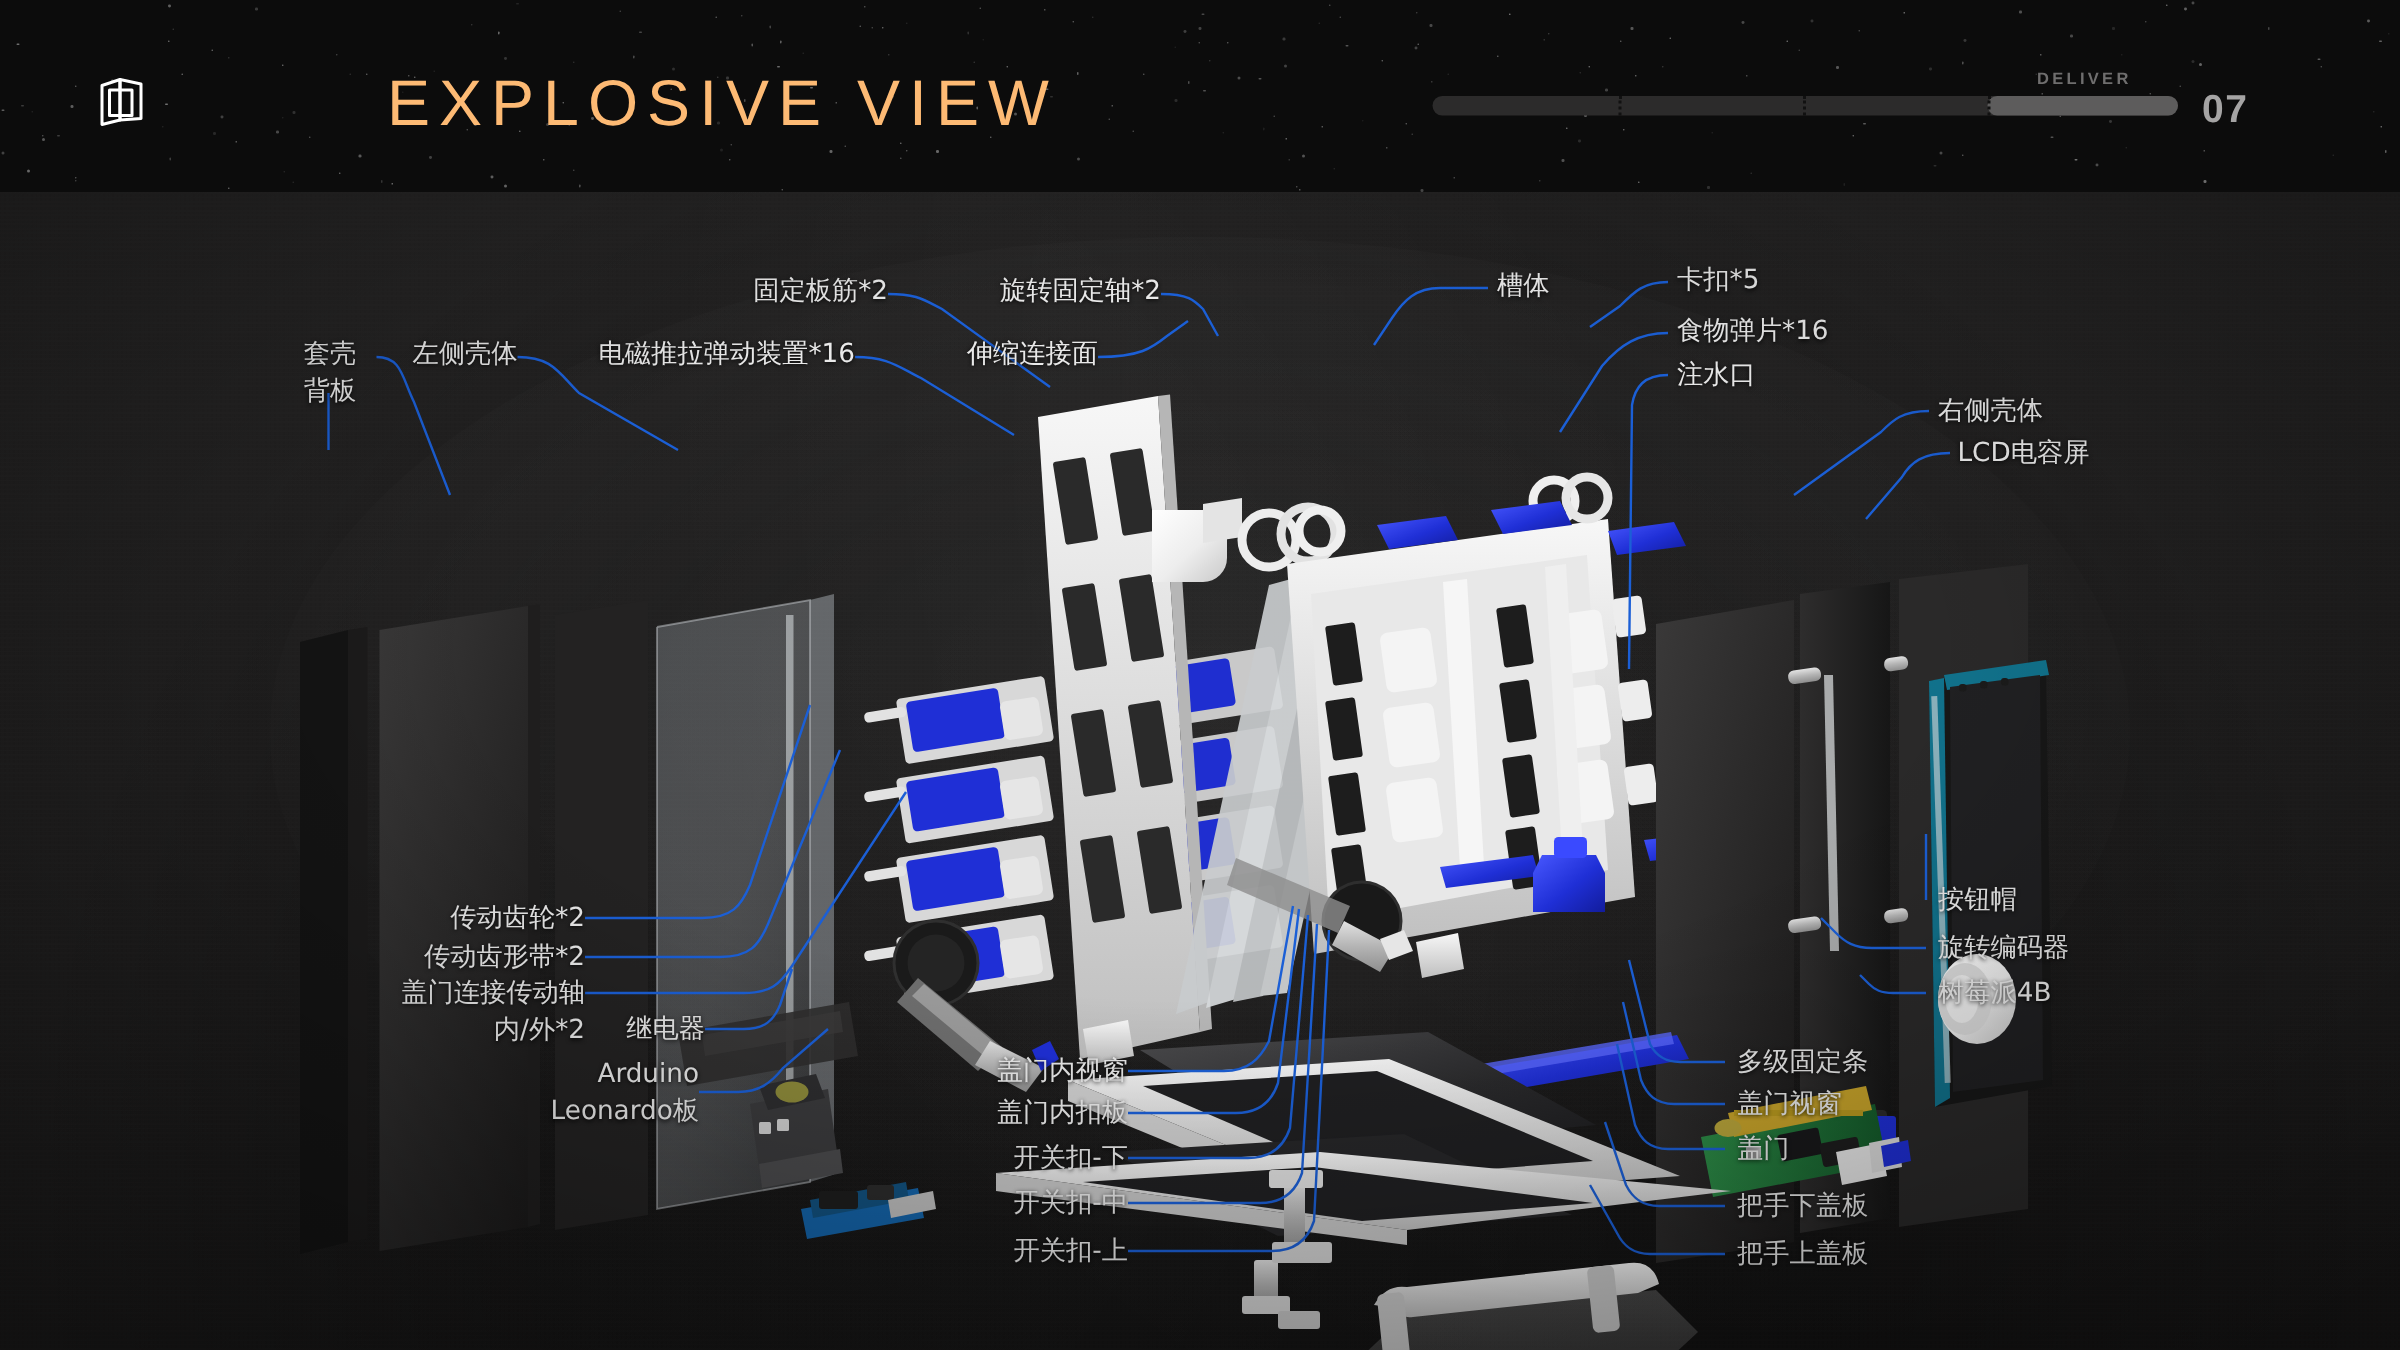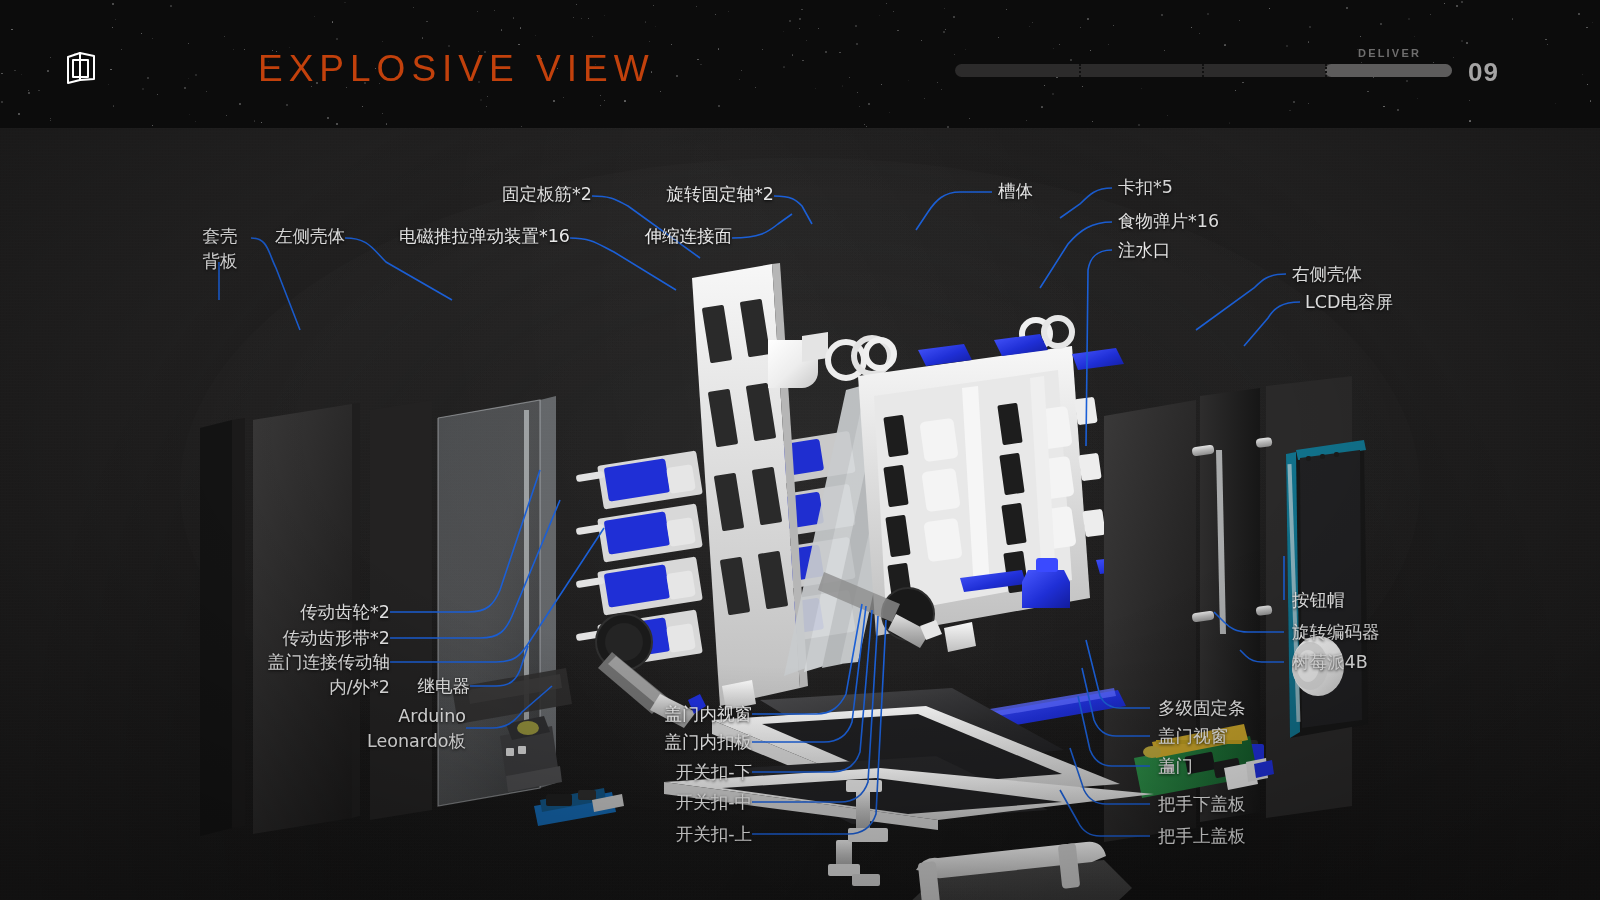--- a/index.html
+++ b/index.html
@@ -22,21 +22,21 @@
   .vignette{position:absolute;inset:0;pointer-events:none;
     background:radial-gradient(ellipse 75% 65% at 50% 48%, rgba(0,0,0,0) 40%, rgba(0,0,0,.42) 100%);}
 
   
   .header{position:absolute;left:0;top:0;width:1600px;height:128px;background:#0c0c0c;overflow:hidden;}
   .stars{position:absolute;inset:0;opacity:.85;}
   .star{position:absolute;background:#cfcfcf;border-radius:50%;}
   .logo-icon{position:absolute;left:64px;top:50px;width:34px;height:36px;}
   .title-cn{position:absolute;left:112px;top:44px;font-size:44px;font-weight:bold;color:#ffffff;
     letter-spacing:2px;line-height:48px;font-family:"DejaVu Sans","Liberation Sans",sans-serif;}
-  .title-en{position:absolute;left:258px;top:45px;font-size:37px;color:#c2410c;letter-spacing:6px;
+  .title-en{position:absolute;left:258px;top:45px;font-size:43px;color:#fdba74;letter-spacing:6px;
     line-height:48px;font-weight:400;}
 
   .progress-wrap{position:absolute;left:955px;top:64px;width:497px;height:13px;}
   .prog-track{position:absolute;left:0;top:0;width:497px;height:13px;background:#2c2b2b;border-radius:7px;}
   .prog-fill{position:absolute;left:370px;top:0;width:127px;height:13px;background:#5d5c5c;border-radius:7px;}
   .prog-div{position:absolute;top:0;width:0;height:13px;border-left:2px dotted #111;}
   .deliver-label{position:absolute;left:1358px;top:47px;font-size:11px;letter-spacing:2.2px;
     color:#6f6e6e;font-weight:bold;}
   .page-num{position:absolute;left:1468px;top:57px;font-size:26px;font-weight:bold;color:#a5a4a4;letter-spacing:1px;}
 
@@ -762,16 +762,16 @@
     <div class="title-en">EXPLOSIVE VIEW</div>
 
     <div class="progress-wrap">
       <div class="prog-track"></div>
       <div class="prog-fill"></div>
       <div class="prog-div" style="left:124px;"></div>
       <div class="prog-div" style="left:247px;"></div>
       <div class="prog-div" style="left:370px;"></div>
     </div>
     <div class="deliver-label">DELIVER</div>
-    <div class="page-num">09</div>
+    <div class="page-num">07</div>
   </div>
 
 </div>
 
 </body></html>

